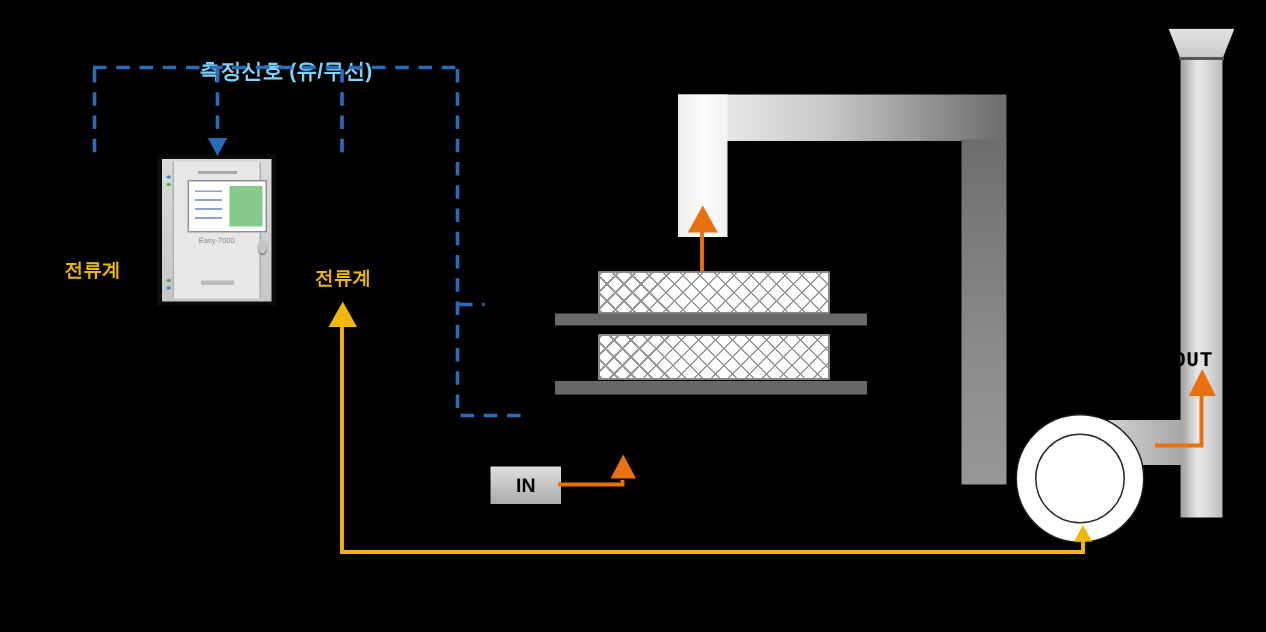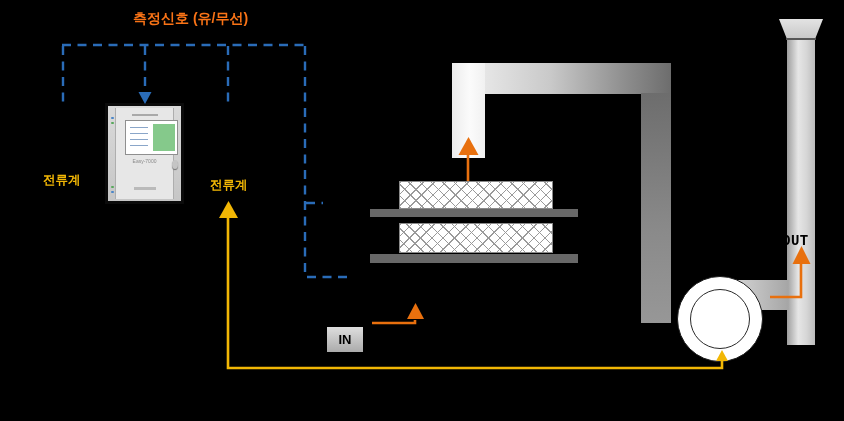--- a/index.html
+++ b/index.html
@@ -4,21 +4,21 @@
 <style>
   html,body{margin:0;padding:0;background:#000;}
   #stage{
     position:relative;width:844px;height:421px;background:#000;overflow:hidden;
     font-family:"Liberation Sans",sans-serif;
   }
   .abs{position:absolute;}
 
   
   .lbl{position:absolute;font-weight:bold;white-space:nowrap;}
-  .lbl-signal{left:133px;top:10px;font-size:14px;color:#f97316;}
+  .lbl-signal{left:133px;top:39px;font-size:14px;color:#7dd3fc;}
   .lbl-ammeter-left{left:43px;top:172px;font-size:12.5px;color:#f2b705;}
   .lbl-ammeter-mid{left:210px;top:177px;font-size:12.5px;color:#f2b705;}
   .lbl-out{left:782px;top:233px;font-size:14px;color:#000;letter-spacing:.5px;font-family:Liberation Mono, monospace;}
 
   
   .duct-left{left:452px;top:63px;width:33px;height:95px;
     background:linear-gradient(90deg,#ececec,#fbfbfb 55%,#f1f1f1);}
   .duct-top{left:452px;top:63px;width:219px;height:31px;
     background:linear-gradient(90deg,#f4f4f4,#c9c9c9 45%,#8c8c8c 80%,#6d6d6d);}
   .duct-right{left:641px;top:93px;width:30px;height:230px;
@@ -45,23 +45,23 @@
     background-image:
       repeating-linear-gradient(45deg,#9a9a9a 0,#9a9a9a 1px,transparent 1px,transparent 8px),
       repeating-linear-gradient(135deg,#9a9a9a 0,#9a9a9a 1px,transparent 1px,transparent 8px);}
   .hatch-top{left:399px;top:181px;width:154px;height:28px;}
   .hatch-bottom{left:399px;top:223px;width:154px;height:30px;}
   .bar{background:#686868;}
   .bar-top{left:370px;top:209px;width:208px;height:8px;}
   .bar-bottom{left:370px;top:254px;width:208px;height:9px;}
 
   
-  .in-box{left:327px;top:311px;width:36px;height:25px;
+  .in-box{left:327px;top:311px;width:47px;height:25px;
     background:linear-gradient(180deg,#dedede,#ababab);
-    display:flex;align-items:center;justify-content:center;margin-top:16px;}
+    display:flex;align-items:center;justify-content:center;}
   .in-hole{left:342px;top:305px;width:15px;height:21px;border-radius:50%;background:#000;}
   .in-text{position:relative;font-weight:bold;font-size:13px;color:#000;z-index:2;}
 
   
   .device{left:105px;top:103px;width:79px;height:101px;background:#0b0b0b;}
   .device-face{position:absolute;left:3px;top:3px;right:3px;bottom:3px;
     background:linear-gradient(180deg,#dadada,#c6c6c6);}
   .device-door{position:absolute;left:7px;right:7px;top:2px;bottom:2px;background:#e7e7e7;
     border-left:1px solid #aeaeae;border-right:1px solid #aeaeae;}
   .device-header-line{position:absolute;left:50%;top:6px;width:26px;height:2px;margin-left:-13px;background:#a9a9a9;}

